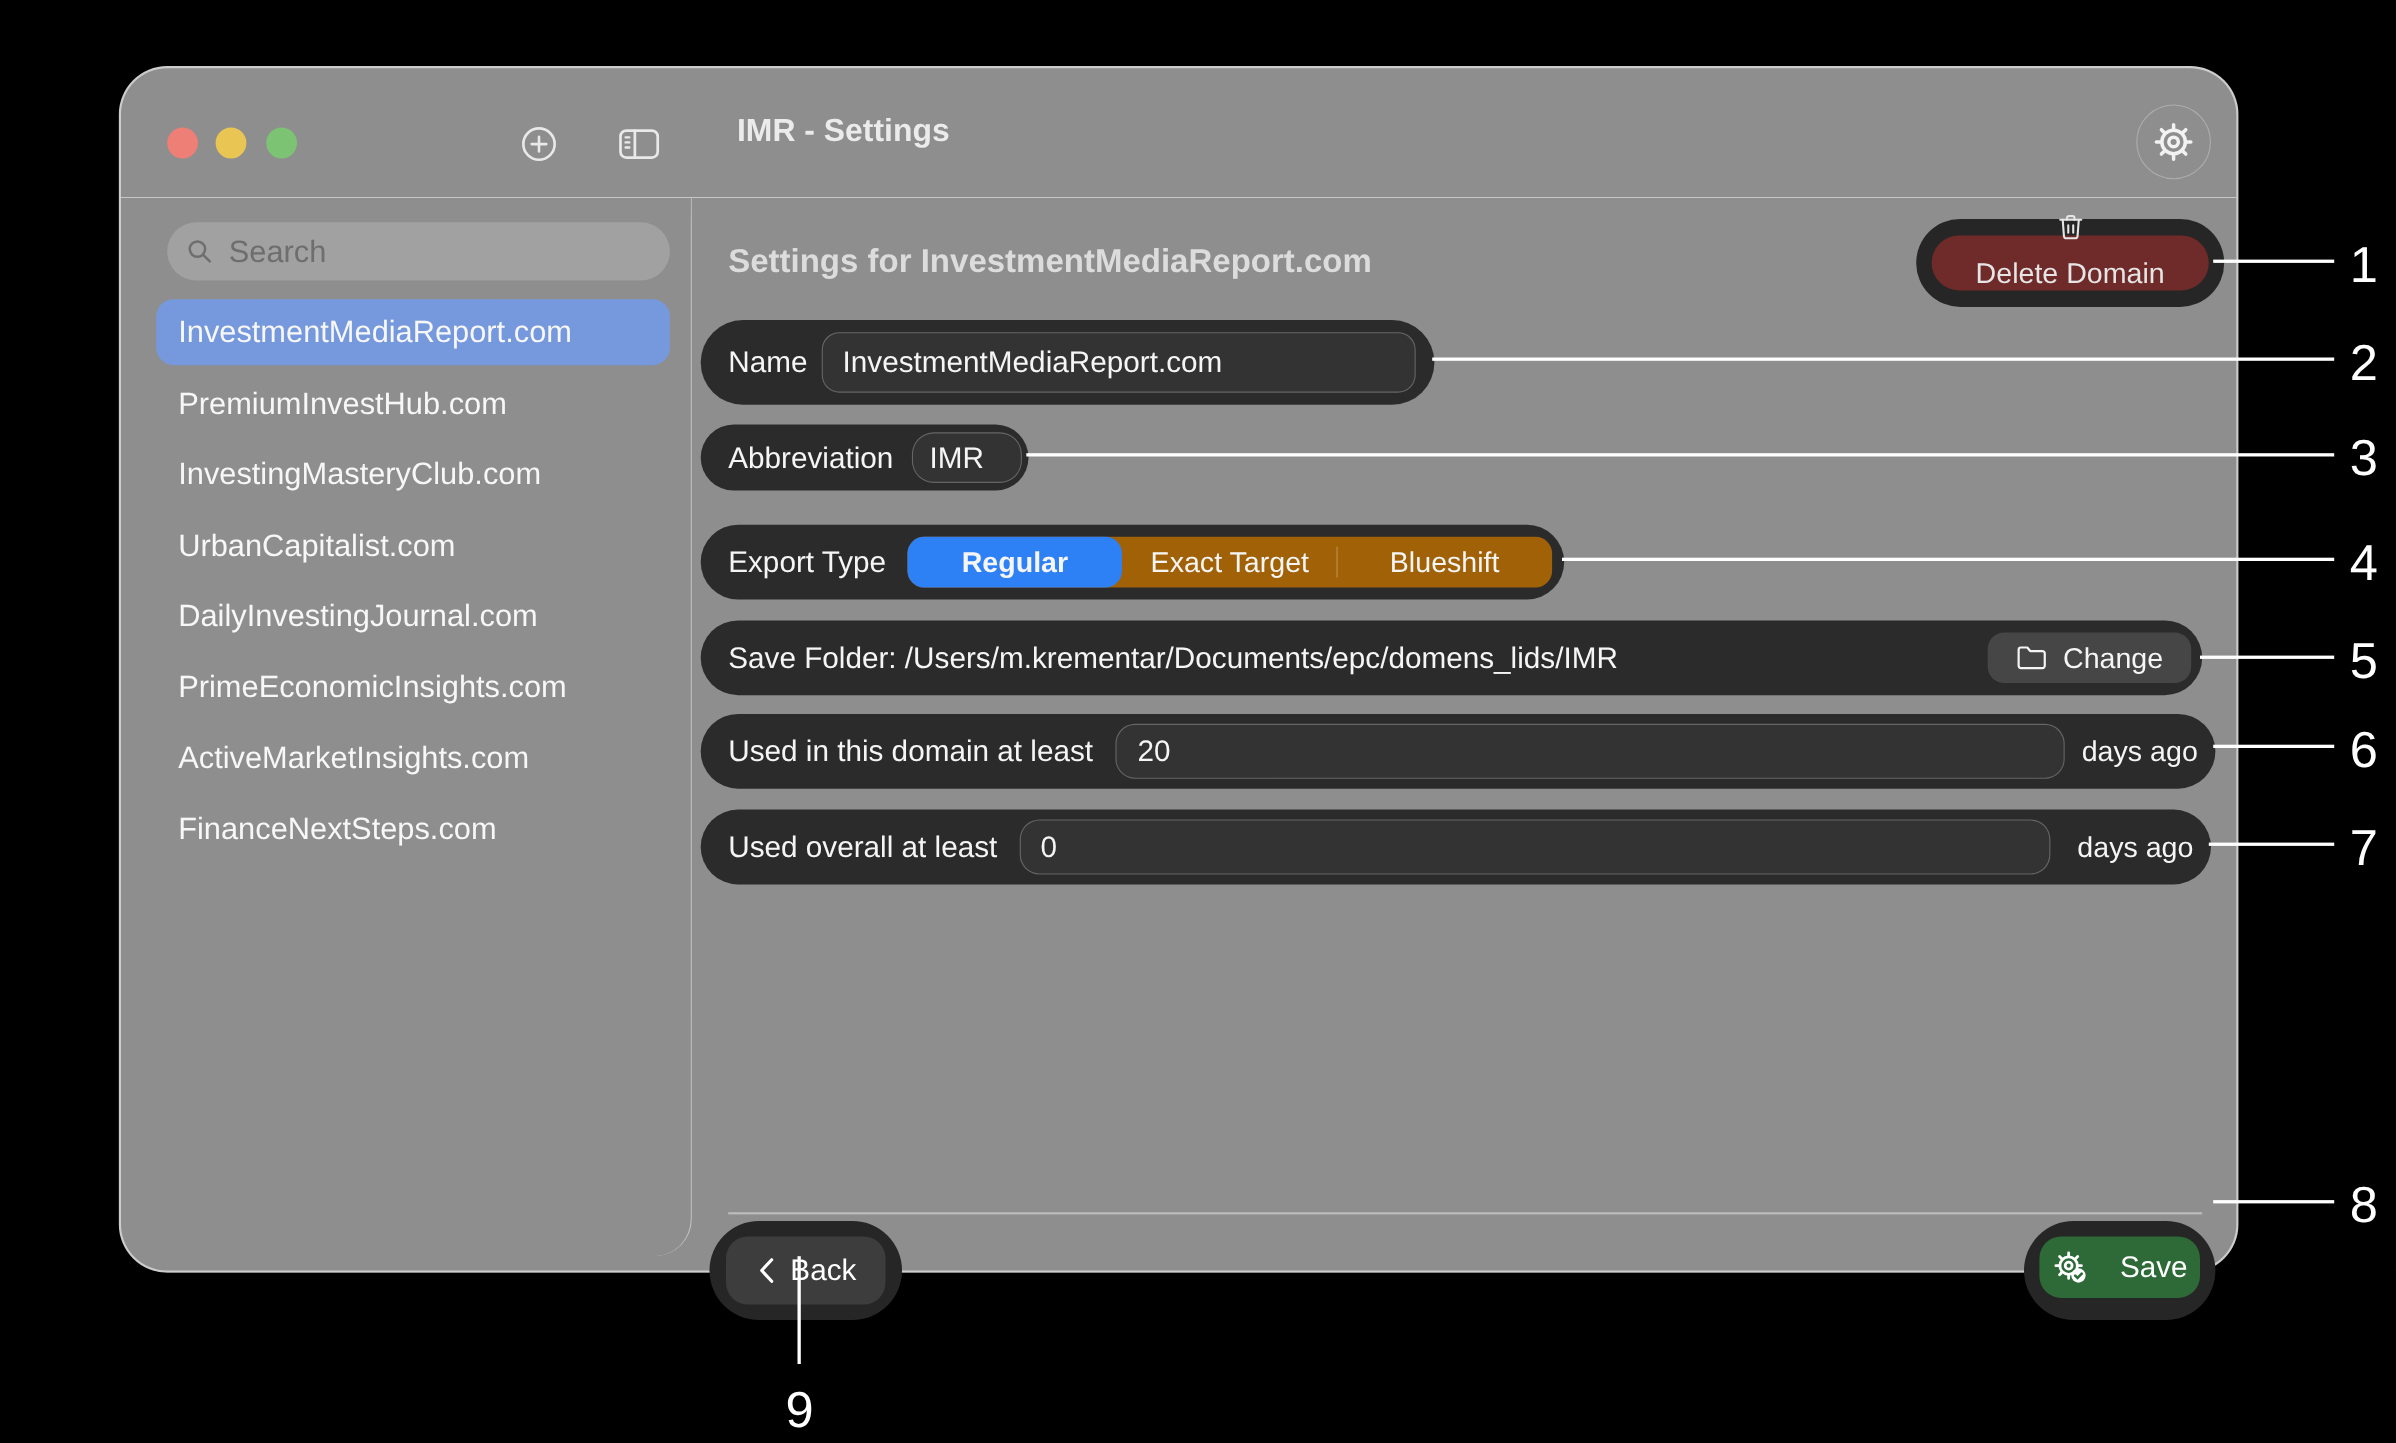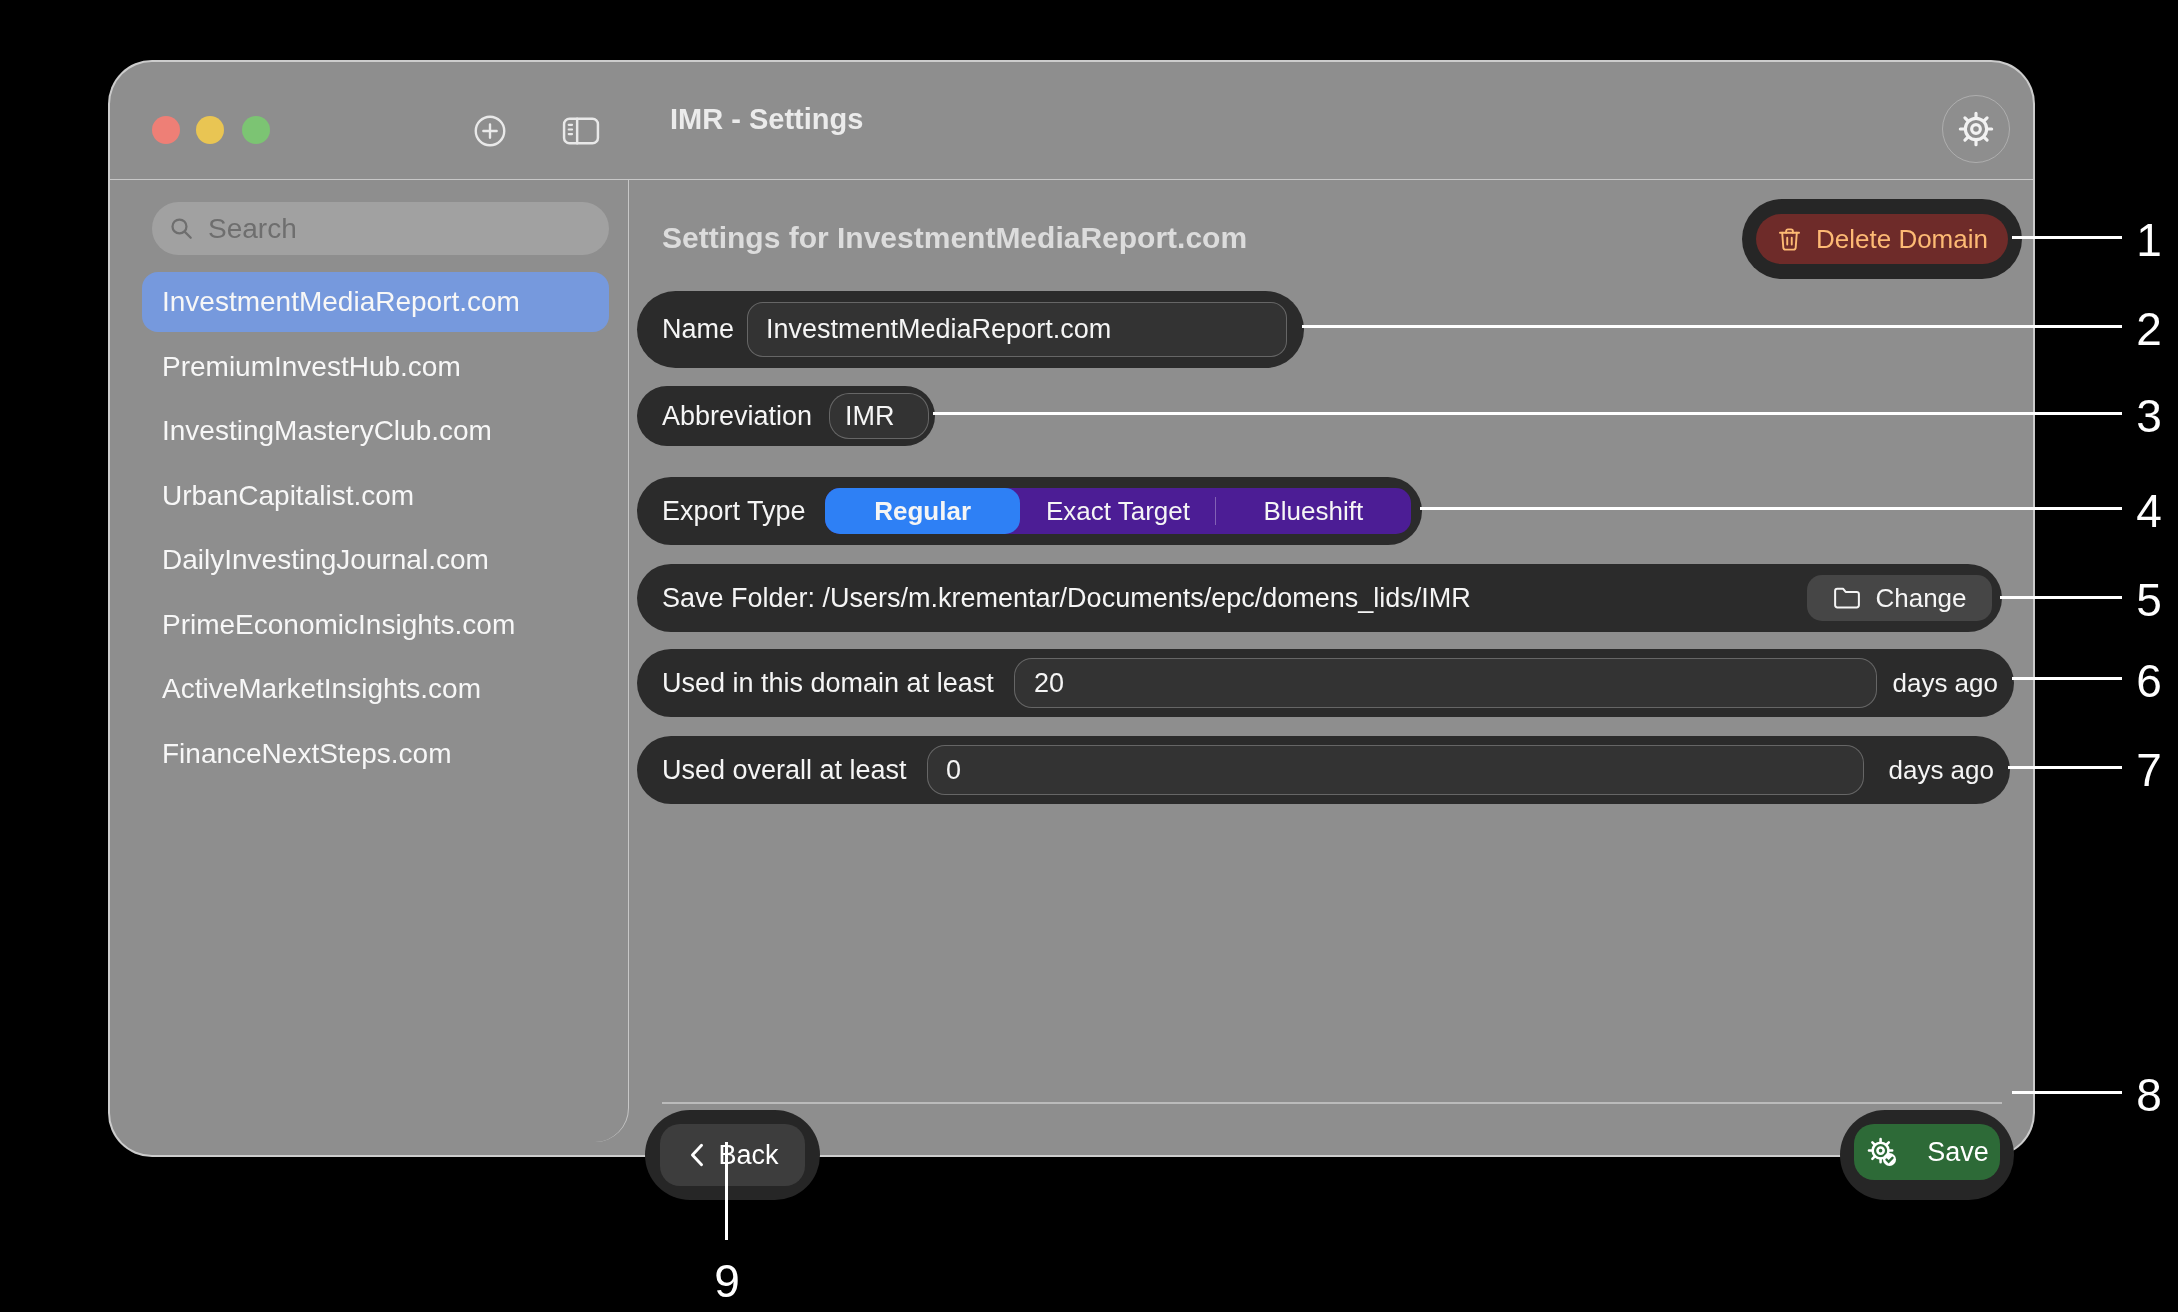--- a/index.html
+++ b/index.html
@@ -43,37 +43,37 @@
   .item.selected { background:#7699dd; }
 
   
   #main { position:absolute; left:519px; top:118px; right:0; bottom:0; }
   #heading { position:absolute; left:33px; top:41px; font-size:30px; font-weight:bold;
              color:#dcdcdc; }
   .capsule { position:absolute; background:#262626; }
   #delete-outer { left:1113px; top:19px; width:280px; height:80px; border-radius:40px; }
   #delete-btn { position:absolute; left:14px; top:15px; width:252px; height:50px;
                 background:#6e2b29; border-radius:25px; display:flex; align-items:center;
-                justify-content:center; gap:13px; color:#fdba74; font-size:26px; }
+                justify-content:flex-end; gap:13px; color:#e5e5e5; font-size:26px;flex-direction:column; }
 
   .row { position:absolute; background:#2b2b2b; color:#f5f5f5; font-size:27px; }
   .row .lbl { position:absolute; left:25px; top:0; bottom:0; display:flex; align-items:center; }
   .input-box { position:absolute; border:1.5px solid rgba(255,255,255,.25);
                background:rgba(255,255,255,.04); border-radius:16px; display:flex;
                align-items:center; padding-left:18px; box-sizing:border-box; }
 
   #row-name { left:8px; top:111px; width:667px; height:77px; border-radius:39px; }
   #row-name .input-box { left:110px; top:11px; width:540px; height:55px; }
 
   #row-abbrev { left:8px; top:206px; width:298px; height:60px; border-radius:30px; }
   #row-abbrev .input-box { left:192px; top:7px; width:100px; height:46px; border-radius:20px; padding-left:15px; }
 
   #row-export { left:8px; top:297px; width:785px; height:68px; border-radius:34px; }
   #segmented { position:absolute; left:188px; top:11px; width:586px; height:46px;
-               background:#4c1d95; border-radius:15px; display:flex; }
+               background:#a16207; border-radius:15px; display:flex; }
   .segment { flex:1; display:flex; align-items:center; justify-content:center;
              font-size:26px; position:relative; border-radius:15px; color:#f5f5f5; }
   .segment.selected { background:#2e80f5; font-weight:bold; }
   .segment:not(.selected)+.segment:not(.selected)::before { content:""; position:absolute;
              left:-1px; top:9px; bottom:9px; width:1.5px; background:rgba(255,255,255,.3); }
 
   #row-savefolder { left:8px; top:384px; width:1365px; height:68px; border-radius:34px; }
   #change-btn { position:absolute; right:10px; top:11px; width:185px; height:46px;
                 background:#464646; border-radius:15px; display:flex; align-items:center;
                 justify-content:center; gap:13px; font-size:26px; color:#f5f5f5; }

